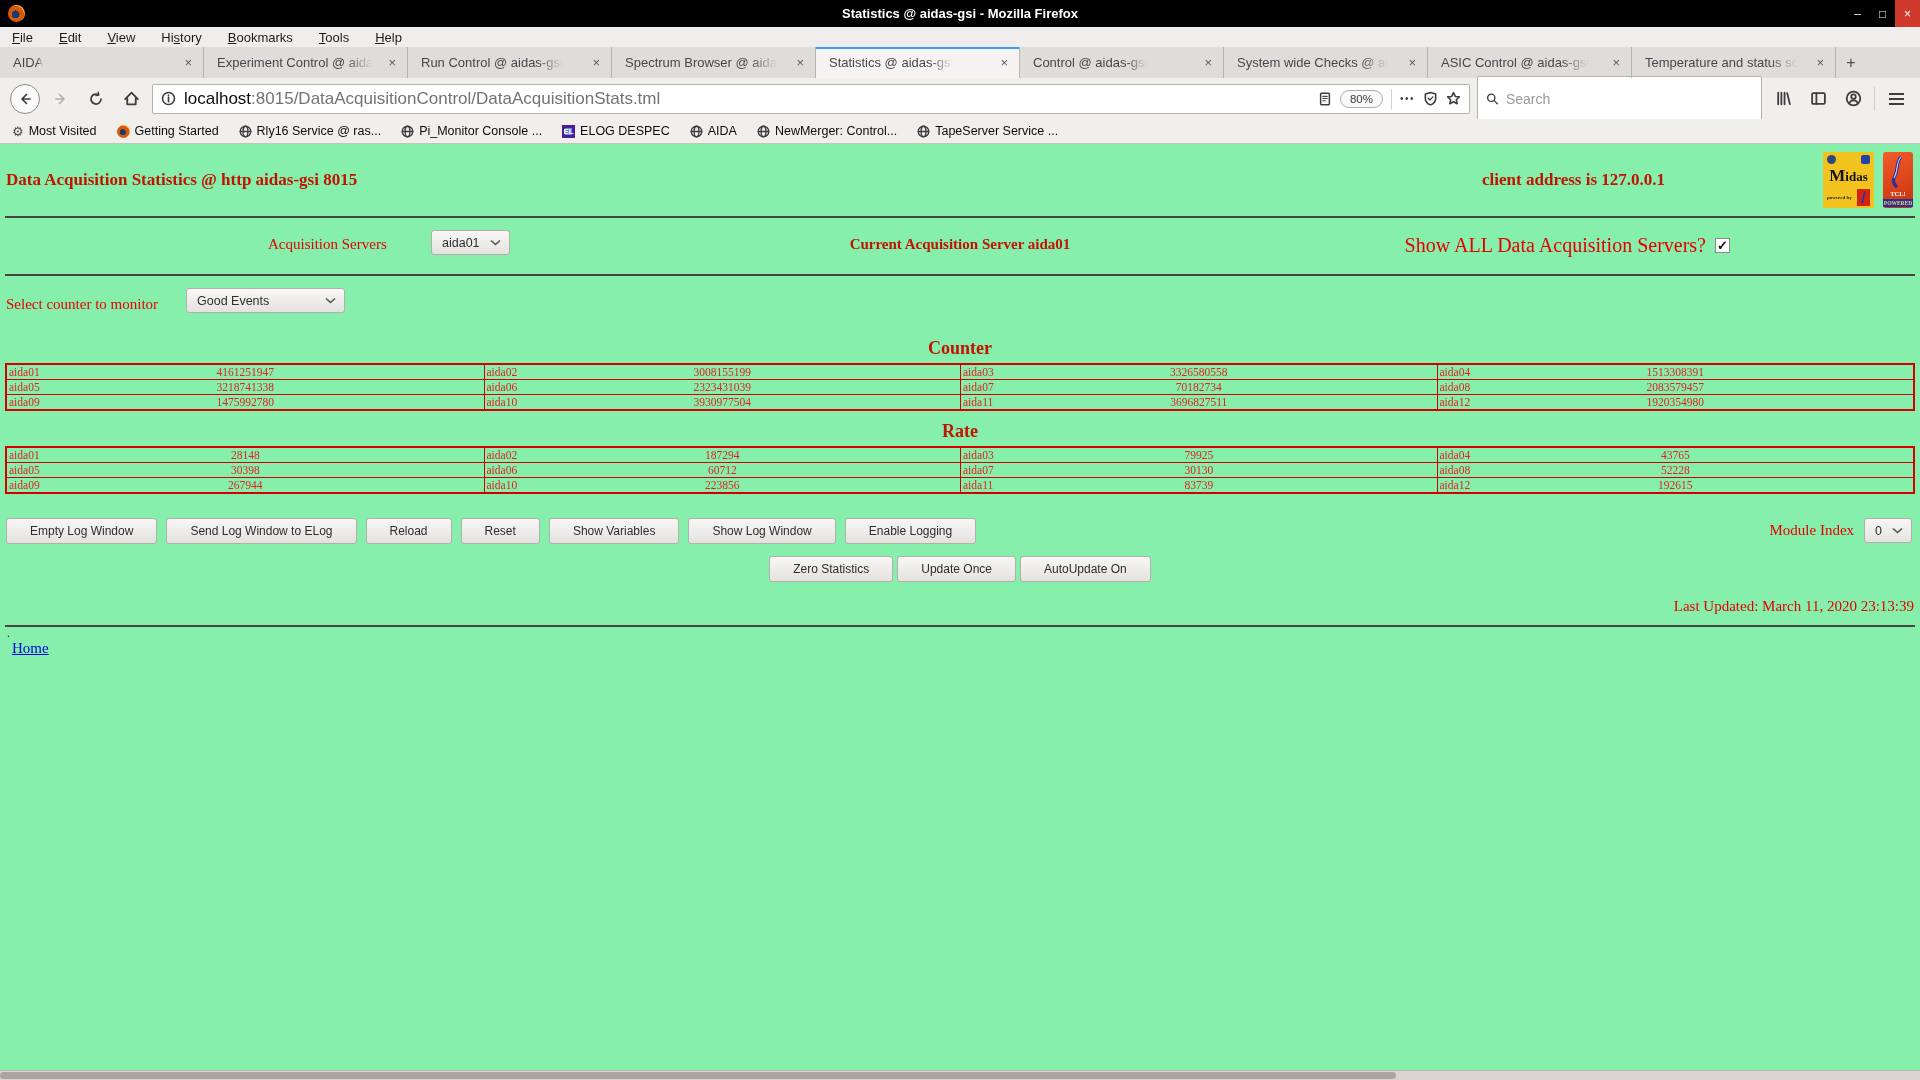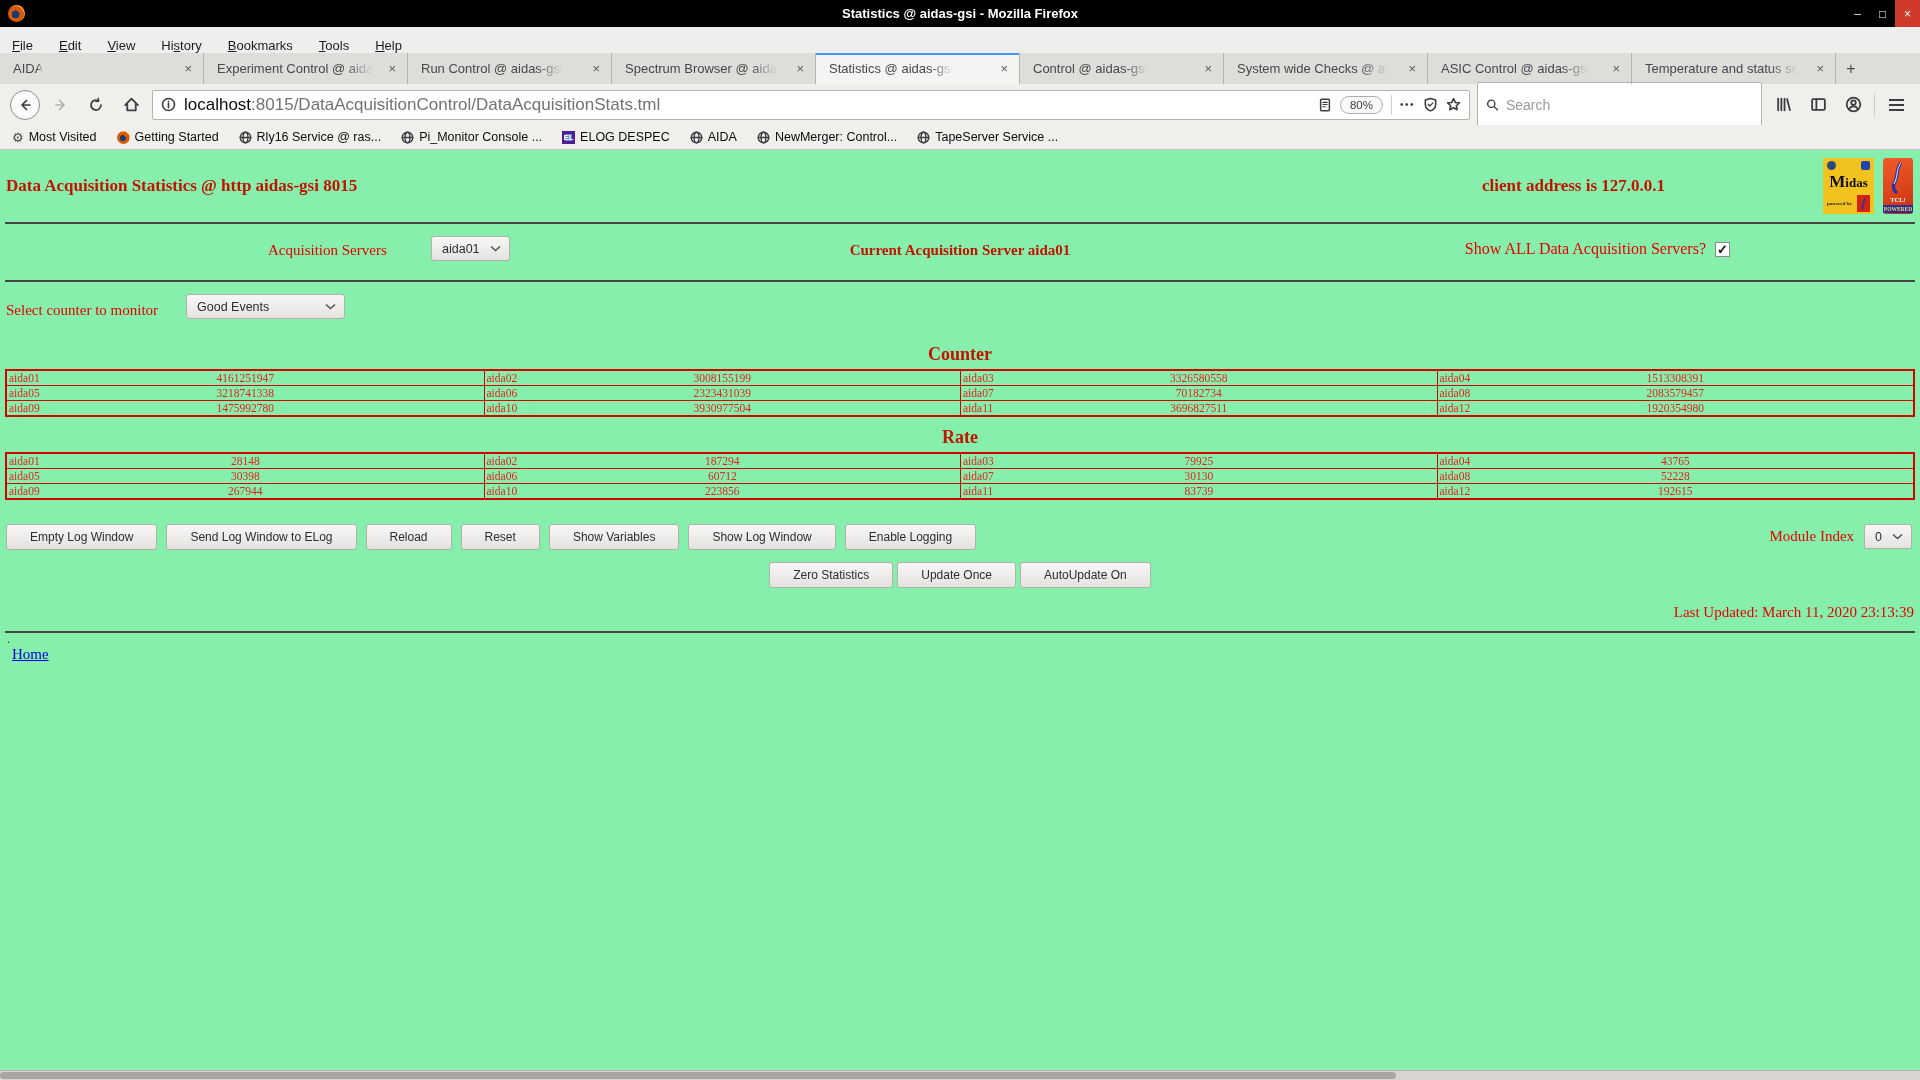--- a/index.html
+++ b/index.html
@@ -10,21 +10,21 @@
   
   .titlebar { height:27px; background:#000; display:flex; align-items:center; position:relative; flex:0 0 auto; }
   .ff-logo { width:17px; height:17px; border-radius:50%; margin-left:8px;
     background:radial-gradient(circle at 45% 55%, #1a3b6b 0 29%, #d9590a 30% 62%, #ff9e2c 63% 100%); }
   .win-title { position:absolute; left:0; right:0; text-align:center; color:#fff; font-size:13px; font-weight:bold; }
   .win-ctrls { position:absolute; right:0; top:0; height:27px; display:flex; }
   .win-btn { width:25px; height:27px; display:flex; align-items:center; justify-content:center; color:#e7e7e7; font-size:12px; }
   .win-btn.close { background:#cf3a2c; color:#fff; }
 
   
-  .menubar { height:26px; background:#efeeec; display:flex; align-items:flex-end; gap:26px; padding-left:12px; flex:0 0 auto; }
+  .menubar { height:20px; background:#efeeec; display:flex; align-items:center; gap:26px; padding-left:12px; flex:0 0 auto; }
   .menu-item { font-size:13px; color:#1b1b1d; }
   .menu-item .key { text-decoration:underline; }
 
   
   .tabbar { height:31px; background:#dfddda; display:flex; align-items:stretch; flex:0 0 auto; }
   .tab { width:204px; display:flex; align-items:center; justify-content:space-between; padding:0 9px 0 13px;
          border-right:1px solid #b7b4b0; position:relative; }
   .tab-label { font-size:13px; color:#47474c; white-space:nowrap; overflow:hidden; max-width:168px;
          -webkit-mask-image:linear-gradient(90deg,#000 82%,transparent); mask-image:linear-gradient(90deg,#000 82%,transparent); }
   .tab-close { font-size:13px; color:#5b5b60; padding:0 2px; }
@@ -68,21 +68,21 @@
   .page-header { position:relative; height:72px; }
   .page-title { position:absolute; left:6px; top:26px; font-size:17px; font-weight:bold; color:#c21200; }
   .client-address { position:absolute; right:255px; top:26px; font-size:17px; font-weight:bold; color:#c21200; }
   .rule { border:none; border-top:2px solid #454545; margin:0 5px; }
 
   .acq-row { position:relative; height:56px; }
   .acq-label { position:absolute; left:268px; top:18px; font-size:15px; }
   .acq-select { position:absolute; left:431px; top:12px; }
   .current-server { position:absolute; left:0; right:0; top:18px; text-align:center; font-size:15px; font-weight:bold; color:#c21200; }
   .showall { position:absolute; right:190px; top:16px; display:flex; align-items:center; gap:9px; }
-  .showall-label { font-size:16px; }
+  .showall-label { font-size:20px; }
   .checkbox { width:15px; height:15px; background:#fff; border:1px solid #8a8a8a; display:flex; align-items:center; justify-content:center;
               font-family:"Liberation Sans",sans-serif; font-size:13px; font-weight:bold; color:#111; }
 
   .counter-row { position:relative; height:52px; }
   .counter-label { position:absolute; left:6px; top:20px; font-size:15px; }
   .counter-select { position:absolute; left:186px; top:12px; width:159px; }
 
   .gtkselect { height:25px; display:inline-flex; align-items:center; justify-content:space-between; gap:10px;
     background:linear-gradient(#f8f7f6,#e5e3e0); border:1px solid #b3afa9; border-radius:3px; padding:0 8px 0 10px;
     font-family:"Liberation Sans",sans-serif; font-size:12.5px; color:#2d2d2d; }

